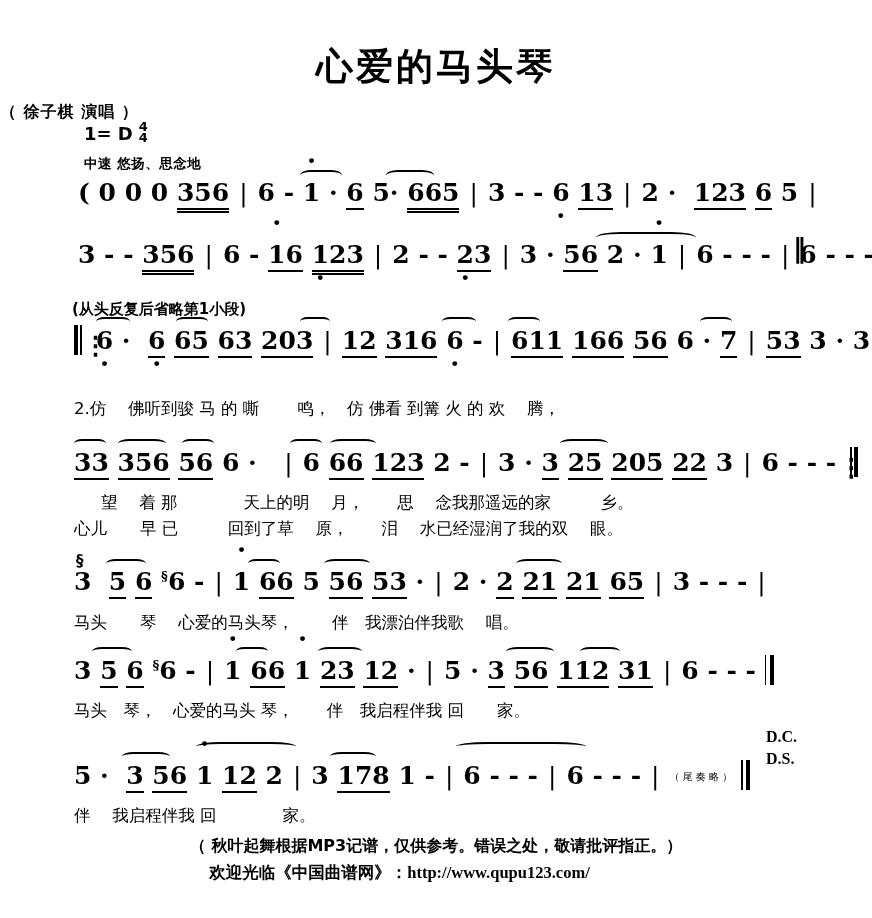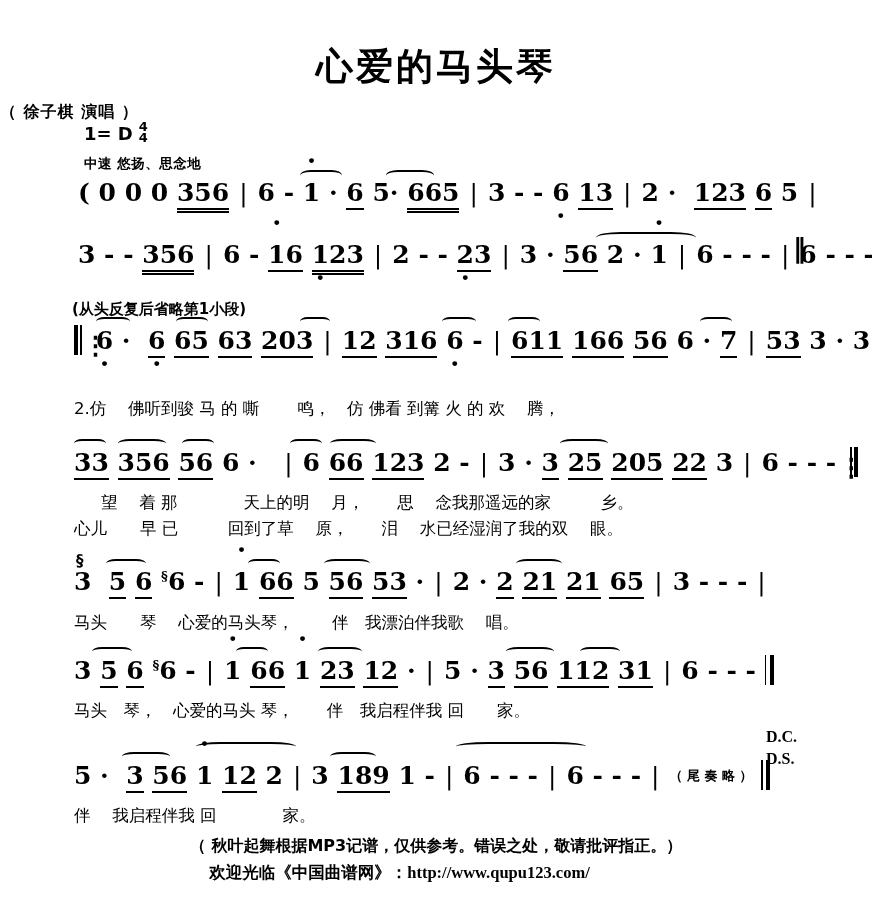--- a/index.html
+++ b/index.html
@@ -129,21 +129,21 @@
   .footer2 {
     position: absolute; top: 862px; left: 0; width: 799px; text-align:center;
     font-size: 16.5px; font-family:"DejaVu Sans", sans-serif; font-weight:bold;
   }
   .footer2 .url { font-family: "Liberation Serif", serif; }
   .dcds {
     position:absolute; font-family:"Liberation Serif", serif; font-weight:bold; font-size:16px;
     line-height: 22px; text-align:left;
   }
   .tail {
-    position:absolute; font-family:"DejaVu Sans", sans-serif; font-weight:bold; font-size:13px;margin-top:20px;
+    position:absolute; font-family:"DejaVu Sans", sans-serif; font-weight:normal; font-size:10px;margin-top:20px;
   }
 </style>
 </head>
 <body>
 
 <div class="sheet">
 
   <div class="title">心爱的马头琴</div>
   <div class="singer">（ 徐子棋 演唱 ）</div>
 
@@ -265,21 +265,21 @@
   <div class="lyric" style="top:700px; left:74px;">马头　琴，　心爱的马头 琴，　　伴　我启程伴我 回　　家。</div>
 
   <div class="dcds" style="top:690px; left:766px;margin-top:36px;">
     <div>D.C.</div>
     <div>D.S.</div>
   </div>
 
   <div class="mrow" style="top:760px; left:74px;">
     <span>5</span>&nbsp;·&nbsp;&nbsp;<span class="u1">3</span>&nbsp;<span class="u1">56</span>&nbsp;<span class="hi">1</span>&nbsp;<span class="u1">12</span>&nbsp;<span>2</span>
     <span class="bar">|</span>
-    <span>3</span>&nbsp;<span class="u1">189</span>&nbsp;<span>1</span>&nbsp;-
+    <span>3</span>&nbsp;<span class="u1">178</span>&nbsp;<span>1</span>&nbsp;-
     <span class="bar">|</span>
     <span>6</span>&nbsp;-&nbsp;-&nbsp;-
     <span class="bar">|</span>
     <span>6</span>&nbsp;-&nbsp;-&nbsp;-
     <span class="bar">|</span>
     <span class="tail" style="position:relative; top:-4px;">（ 尾 奏 略 ）</span>
     <span class="finalbar"></span>
   </div>
   <div class="slur sm" style="top:752px; left:122px; width:48px;"></div>
   <div class="slur sm" style="top:742px; left:196px; width:100px;"></div>

